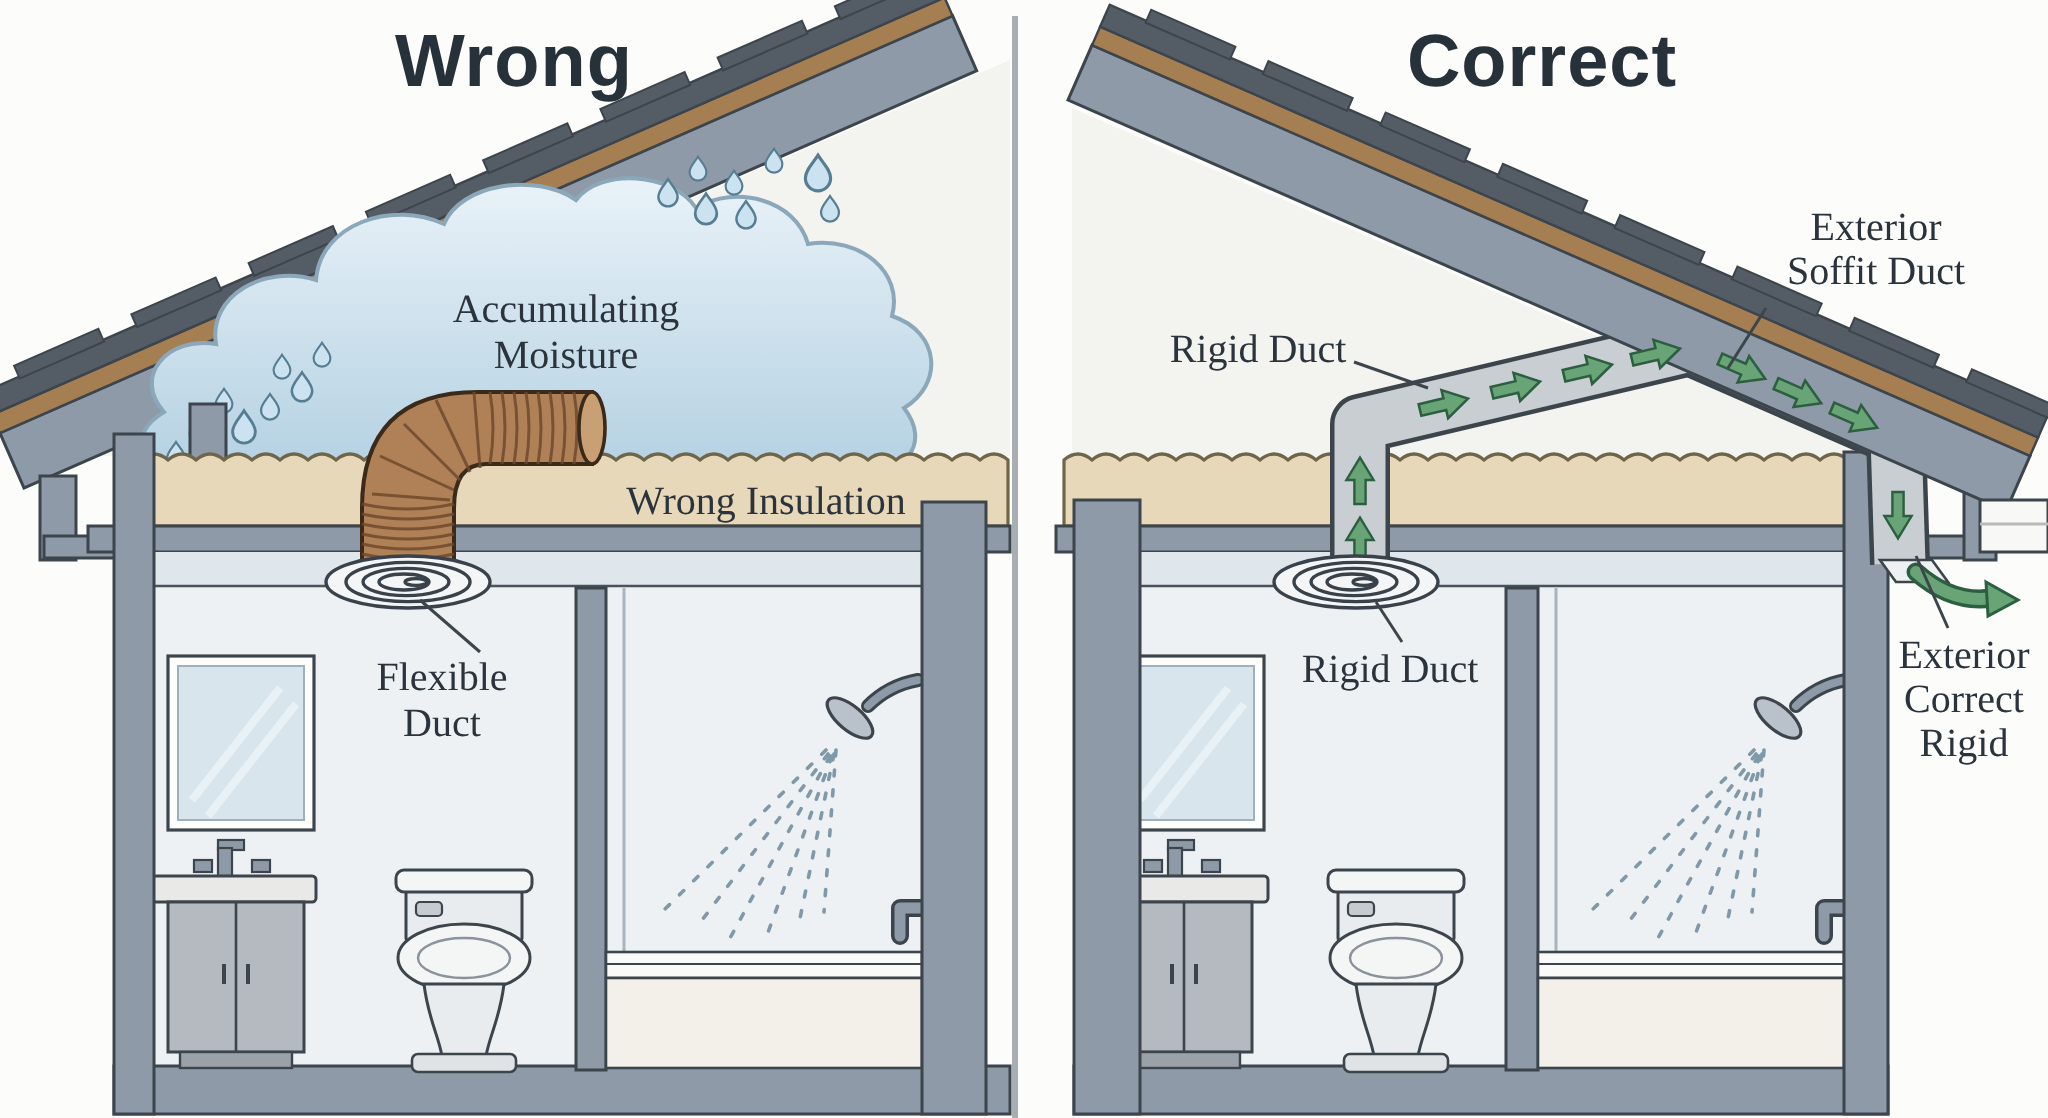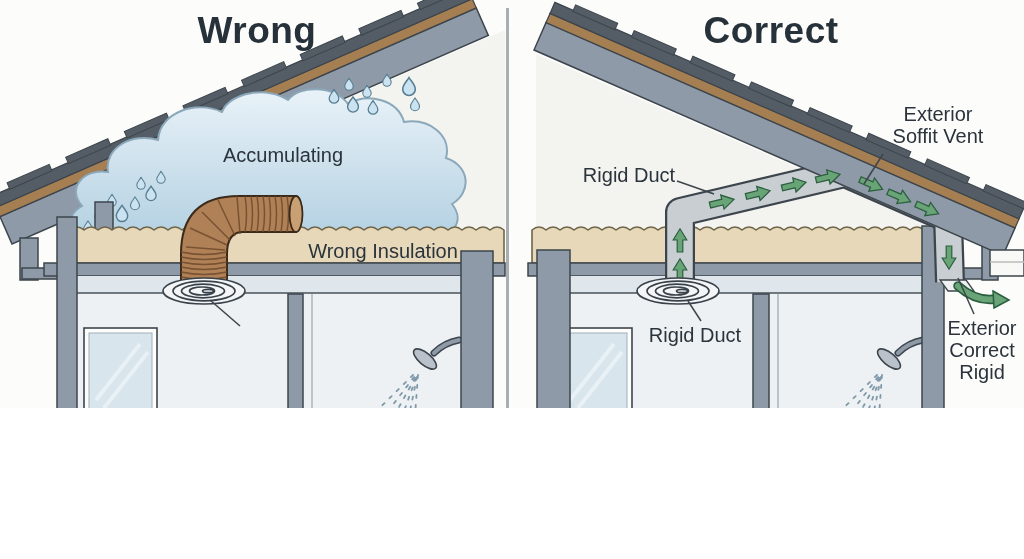--- a/index.html
+++ b/index.html
@@ -1,23 +1,23 @@
 <!DOCTYPE html>
 <html><head>
 <meta charset="utf-8">
 <style>
   html,body{margin:0;padding:0;background:#fff;}
-  #stage{position:relative;width:1024px;height:408px;background:#eab308;overflow:hidden;
+  #stage{position:relative;width:1024px;height:559px;background:#eab308;overflow:hidden;
          font-family:"Liberation Sans", sans-serif;}
   #stage svg{position:absolute;top:0;}
   #svg-left{left:0;}
   #svg-right{left:512px;}
   #divider{position:absolute;left:506px;top:8px;width:3px;height:551px;background:#a9aeb3;}
   .lbl{position:absolute;transform:translateX(-50%);text-align:center;color:#2b343c;
-       font-size:20px;line-height:23px;font-weight:500;white-space:nowrap;}
+       font-size:20px;line-height:23px;font-weight:500;white-space:nowrap;font-family:Liberation Serif, serif;}
   .title{position:absolute;transform:translateX(-50%);color:#273139;font-size:37px;
          font-weight:600;letter-spacing:.5px;white-space:nowrap;}
 </style>
 </head>
 <body>
 
 <div id="stage">
 
   <svg id="svg-left" width="512" height="559" viewBox="0 0 512 559">
     <defs>
@@ -312,30 +312,35 @@
     </g>
   </svg>
 
   <div id="divider"></div>
 
   <div class="title" style="left:257px;top:10px">Wrong</div>
   <div class="title" style="left:771px;top:10px">Correct</div>
 
   <div class="lbl" style="left:283px;top:144px">
     <div>Accumulating</div>
+    <div>Moisture</div>
   </div>
 
   <div class="lbl" style="left:383px;top:240px">Wrong Insulation</div>
 
+  <div class="lbl" style="left:221px;top:328px">
+    <div>Flexible</div>
+    <div>Duct</div>
+  </div>
 
   <div class="lbl" style="left:629px;top:164px">Rigid Duct</div>
 
   <div class="lbl" style="left:938px;top:103px;line-height:22px">
     <div>Exterior</div>
-    <div>Soffit Vent</div>
+    <div>Soffit Duct</div>
   </div>
 
   <div class="lbl" style="left:695px;top:324px">Rigid Duct</div>
 
   <div class="lbl" style="left:982px;top:317px;line-height:22px">
     <div>Exterior</div>
     <div>Correct</div>
     <div>Rigid</div>
   </div>
 

